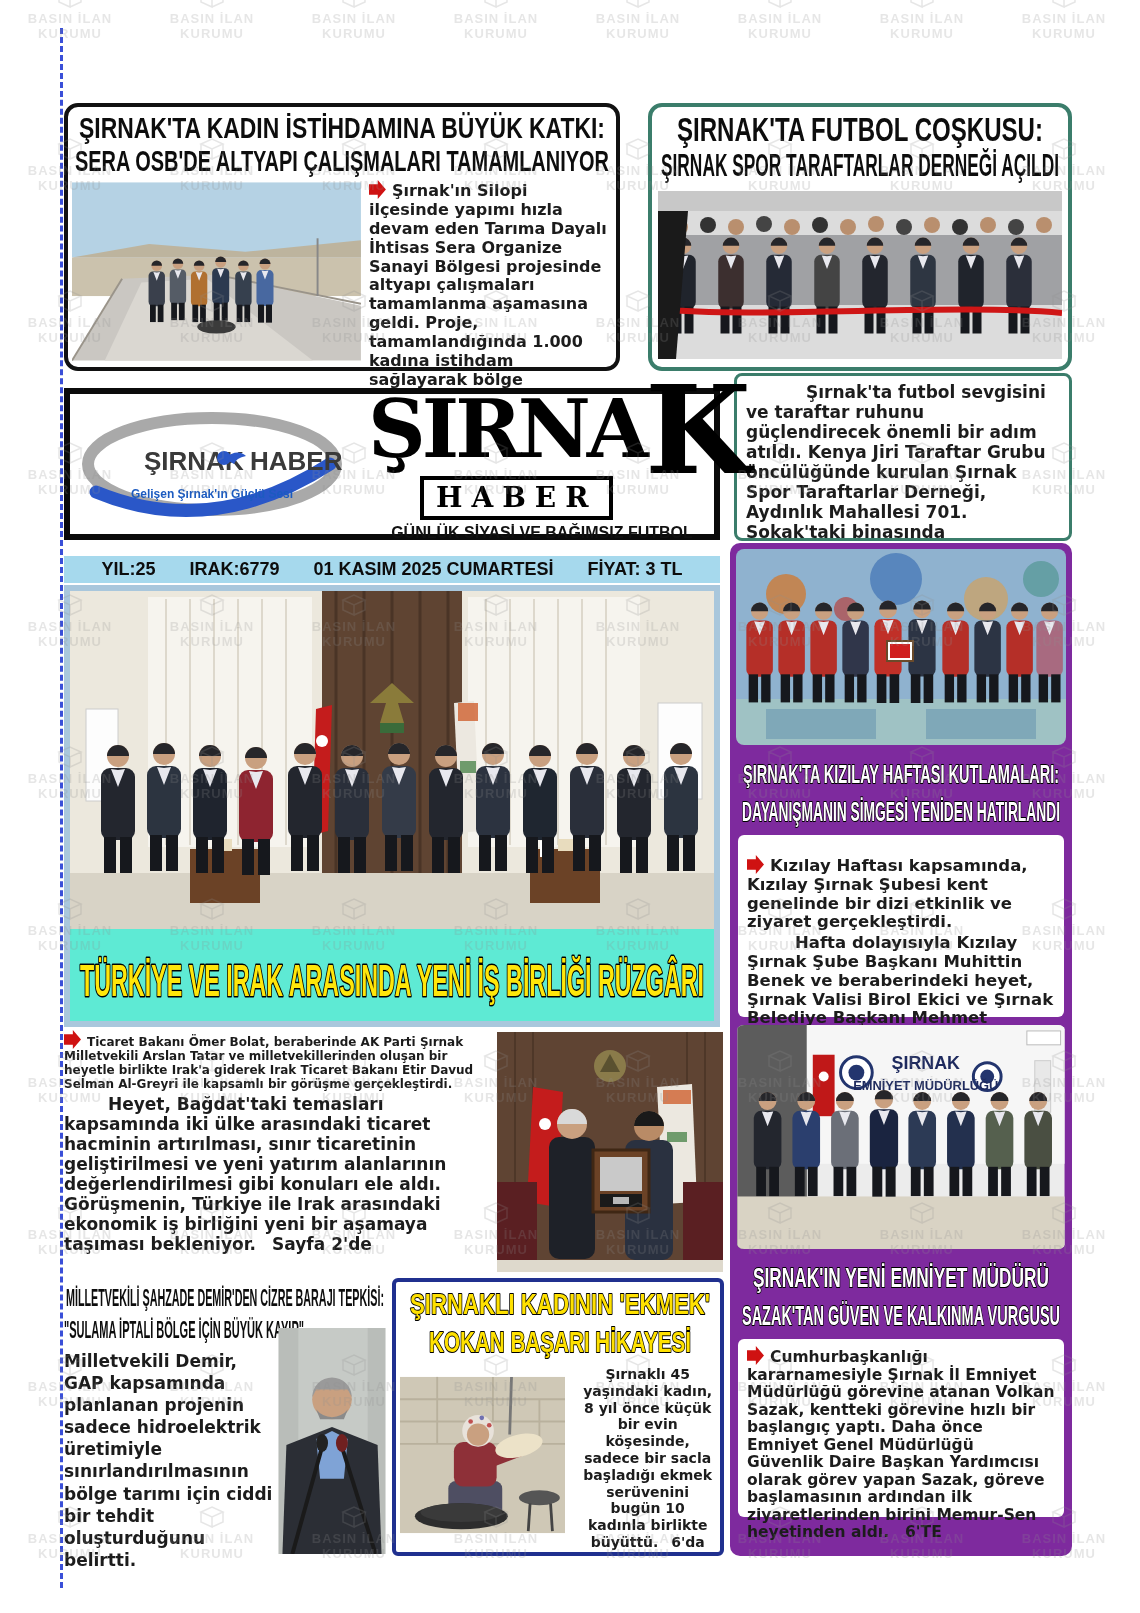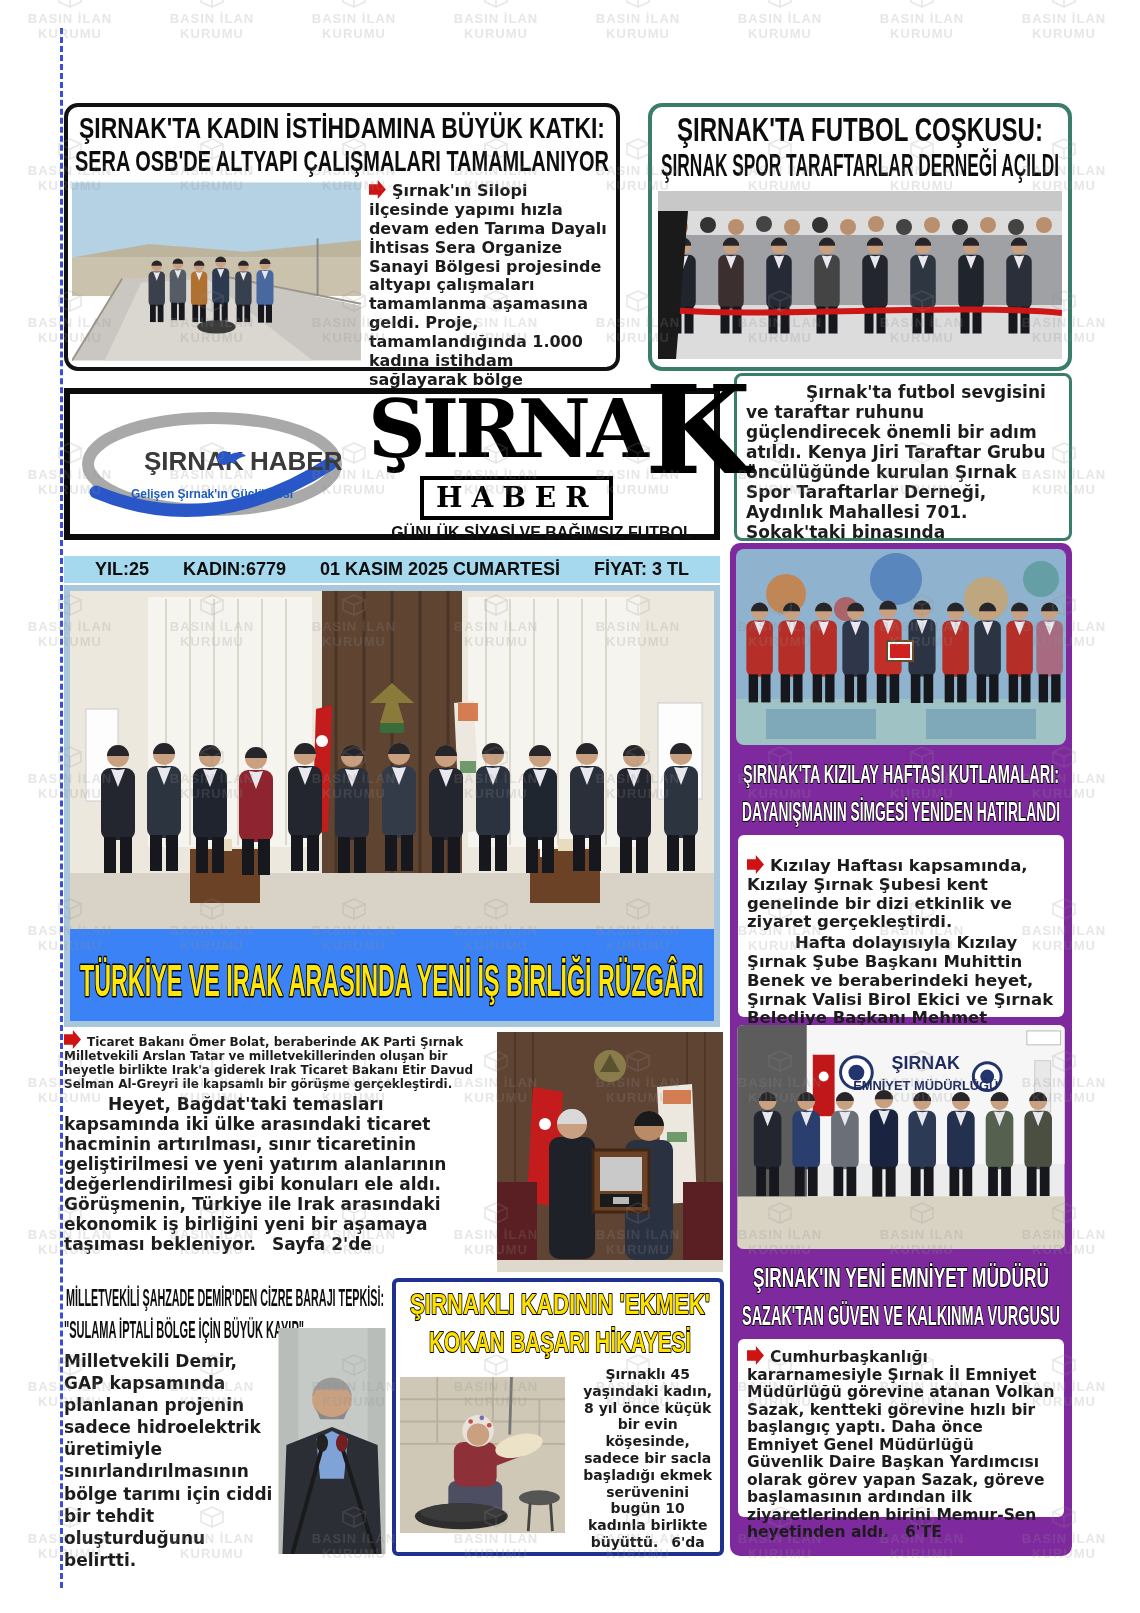--- a/index.html
+++ b/index.html
@@ -34,21 +34,21 @@
              padding:0 12px;font-family:"DejaVu Serif",serif;font-weight:bold;font-size:28px;
              letter-spacing:9px;line-height:36px;}
   .mast-slogan{position:absolute;left:0;bottom:-6px;width:100%;text-align:center;font-size:16px;
                font-weight:bold;font-family:"Liberation Sans",sans-serif;color:#111;}
   
   #datebar{left:64px;top:556px;width:656px;height:27px;background:#a6d9ed;display:flex;
            align-items:center;justify-content:center;gap:34px;font-family:"Liberation Sans",sans-serif;
            font-weight:bold;font-size:18px;color:#0d0d0d;z-index:2;position:absolute;}
   
   #main-photo-wrap{left:64px;top:585px;width:656px;height:442px;border:6px solid #a9c7dc;
-                   background:#3b82f6;}
+                   background:#5eead4;}
   #irak-band{height:92px;display:flex;align-items:center;justify-content:center;}
   
   #purple-col{left:730px;top:543px;width:342px;height:1013px;background:#7e2a9e;border-radius:10px;
               z-index:2;position:absolute;box-sizing:border-box;padding:6px;}
   .pc-photo{border-radius:8px;overflow:hidden;display:block;margin:0 auto;}
   .pc-textbox{background:#fff;border-radius:6px;margin:2px 2px;padding:7px 9px;box-sizing:border-box;}
   
   #ekmek-box{left:392px;top:1278px;width:332px;height:278px;border:4px solid #20308f;
              border-radius:6px;padding:2px 4px;}
   
@@ -169,21 +169,21 @@
     </svg>
     <div class="mast-right">
       <div class="mast-title"><span class="t1">ŞIRNA</span><span class="tk">K</span></div>
       <div class="haber-box"><span>HABER</span></div>
       <div class="mast-slogan">GÜNLÜK SİYASİ VE BAĞIMSIZ FUTBOL</div>
     </div>
   </div>
 
   <div id="datebar">
     <span>YIL:25</span>
-    <span>KADIN:6779</span>
+    <span>IRAK:6779</span>
     <span>01 KASIM 2025  CUMARTESİ</span>
     <span>FİYAT: 3 TL</span>
   </div>
 
   <div class="artbox nooverflow" id="main-photo-wrap">
     <svg width="644" height="338" viewBox="0 0 644 338">
       <rect width="644" height="338" fill="#ece8dd"></rect>
       <rect x="78" y="6" width="164" height="250" fill="#f6f4ee"></rect>
       <rect x="398" y="6" width="172" height="250" fill="#f6f4ee"></rect>
       <g stroke="#ddd8cc" stroke-width="2">

